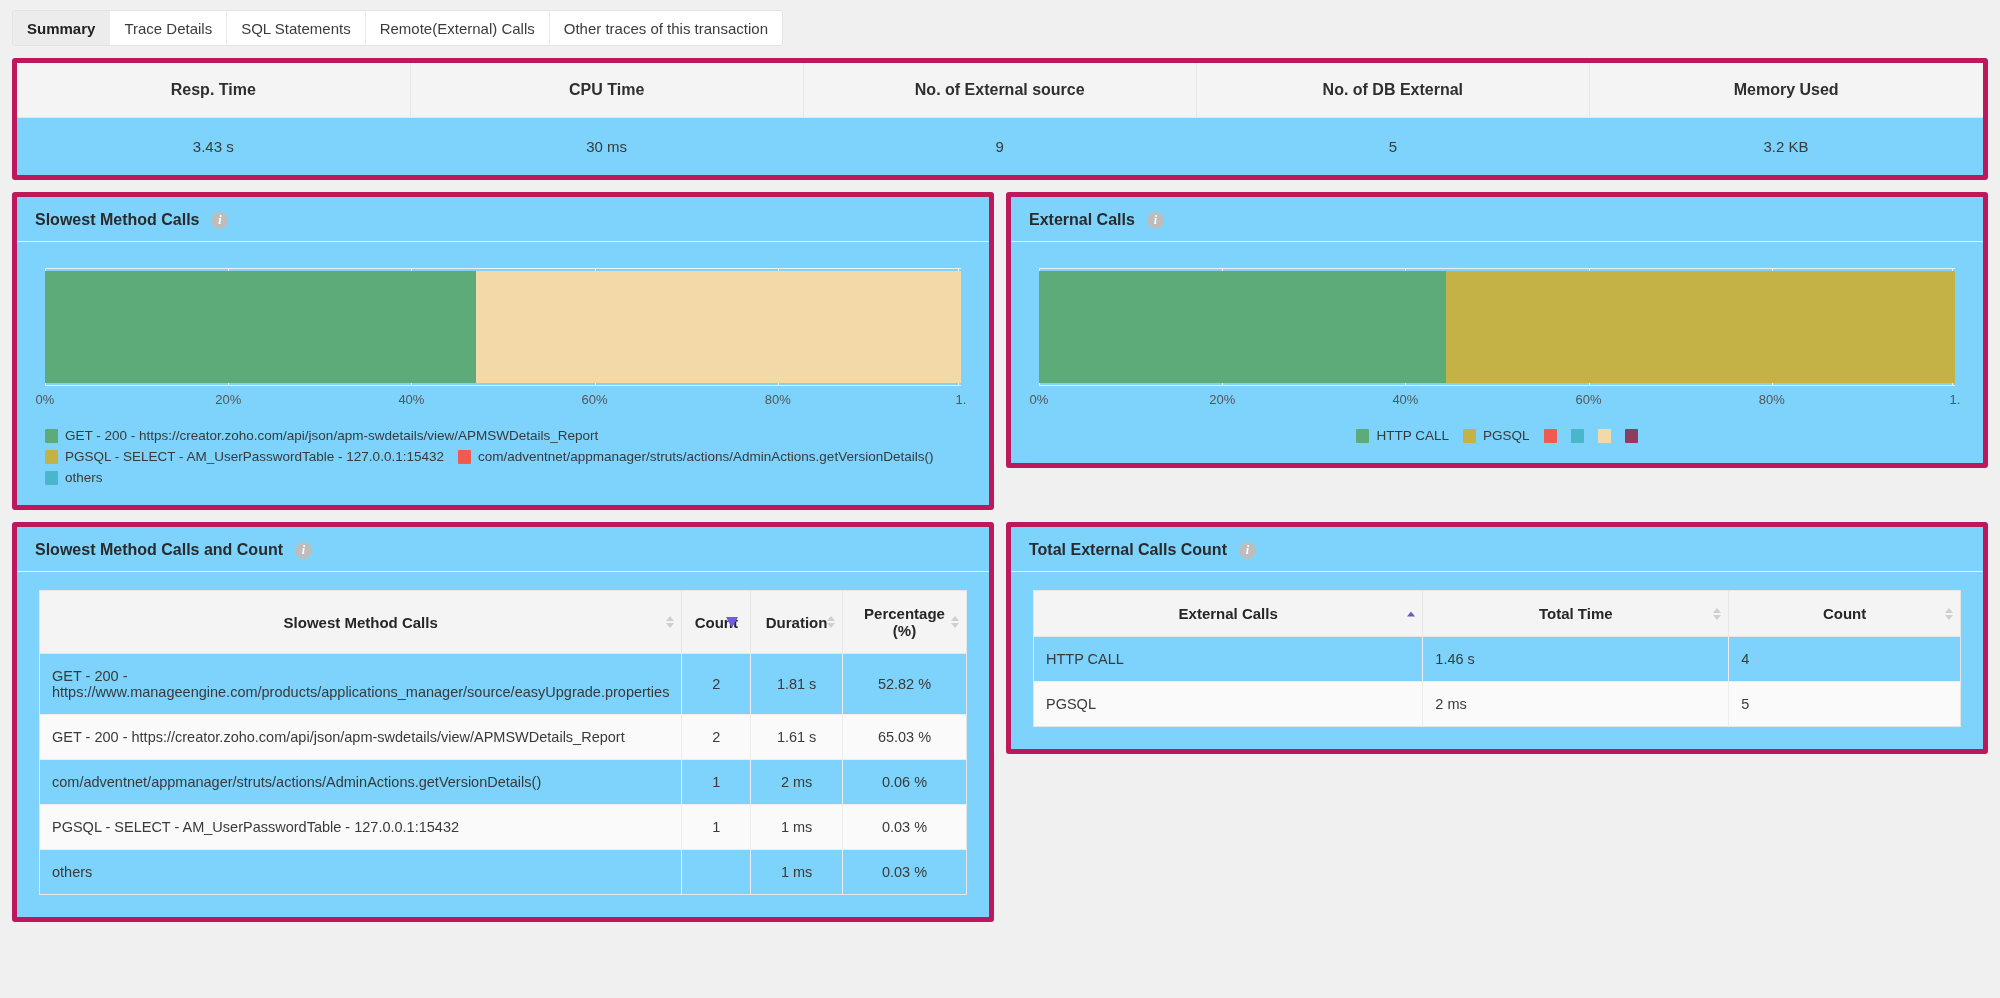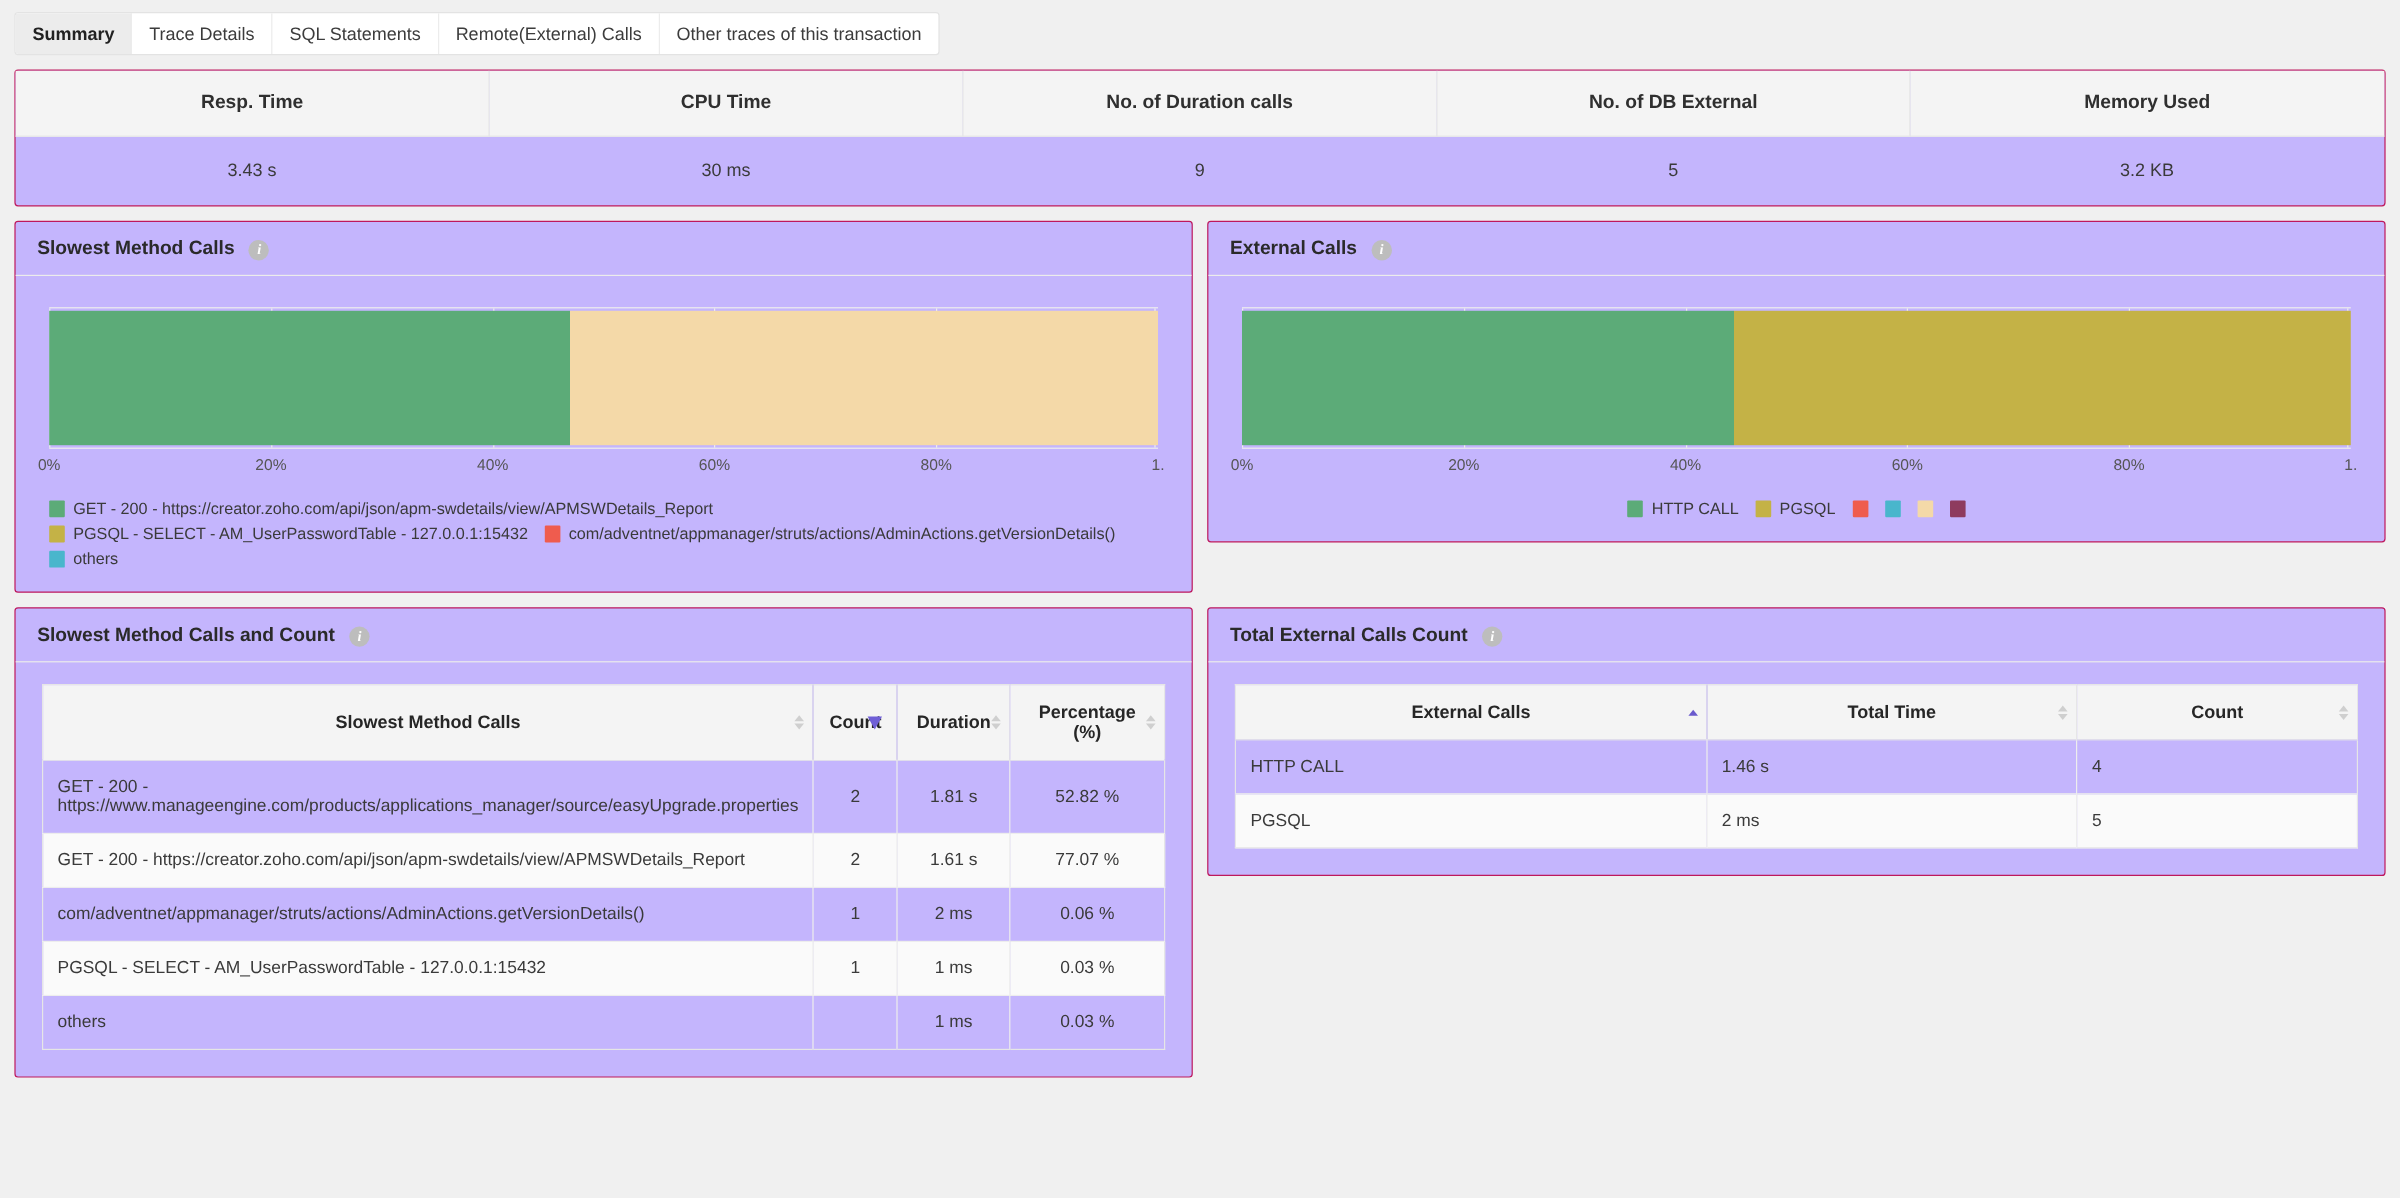--- a/index.html
+++ b/index.html
@@ -30,22 +30,22 @@
     color: #3c3c3c;
     cursor: pointer;
     white-space: nowrap;
     border-right: 1px solid #ececec;
   }
   .tab:last-child { border-right: none; }
   .tab.active { background: #ececec; font-weight: bold; color: #222; }
 
   
   .card {
-    background: #c4b5fd;
-    border: 1px solid #be185d;
+    background: #7dd3fc;
+    border: 5px solid #be185d;
     border-radius: 3px;
     margin-top: 12px;
   }
   .card-head {
     display: flex; align-items: center;
     padding: 14px 18px 12px 18px;
     border-bottom: 1px solid #ececec;
   }
   .card-title { font-size: 16px; font-weight: bold; color: #2a2a2a; }
   .info-icon {
@@ -183,21 +183,21 @@
       </div>
   </div>
 
   
   <div class="card">
     <table class="summary-table">
       <thead>
         <tr>
           <th>Resp. Time</th>
           <th>CPU Time</th>
-          <th>No. of Duration calls</th>
+          <th>No. of External source</th>
           <th>No. of DB External</th>
           <th>Memory Used</th>
         </tr>
       </thead>
       <tbody>
         <tr>
           <td>3.43 s</td>
           <td>30 ms</td>
           <td>9</td>
           <td>5</td>
@@ -361,21 +361,21 @@
               <tr>
                 <td class="cell-left">GET - 200 - https://www.manageengine.com/products/applications_manager/source/easyUpgrade.properties</td>
                 <td class="cell-center">2</td>
                 <td class="cell-center">1.81 s</td>
                 <td class="cell-center">52.82 %</td>
               </tr>
               <tr>
                 <td class="cell-left">GET - 200 - https://creator.zoho.com/api/json/apm-swdetails/view/APMSWDetails_Report</td>
                 <td class="cell-center">2</td>
                 <td class="cell-center">1.61 s</td>
-                <td class="cell-center">77.07 %</td>
+                <td class="cell-center">65.03 %</td>
               </tr>
               <tr>
                 <td class="cell-left">com/adventnet/appmanager/struts/actions/AdminActions.getVersionDetails()</td>
                 <td class="cell-center">1</td>
                 <td class="cell-center">2 ms</td>
                 <td class="cell-center">0.06 %</td>
               </tr>
               <tr>
                 <td class="cell-left">PGSQL - SELECT - AM_UserPasswordTable - 127.0.0.1:15432</td>
                 <td class="cell-center">1</td>

